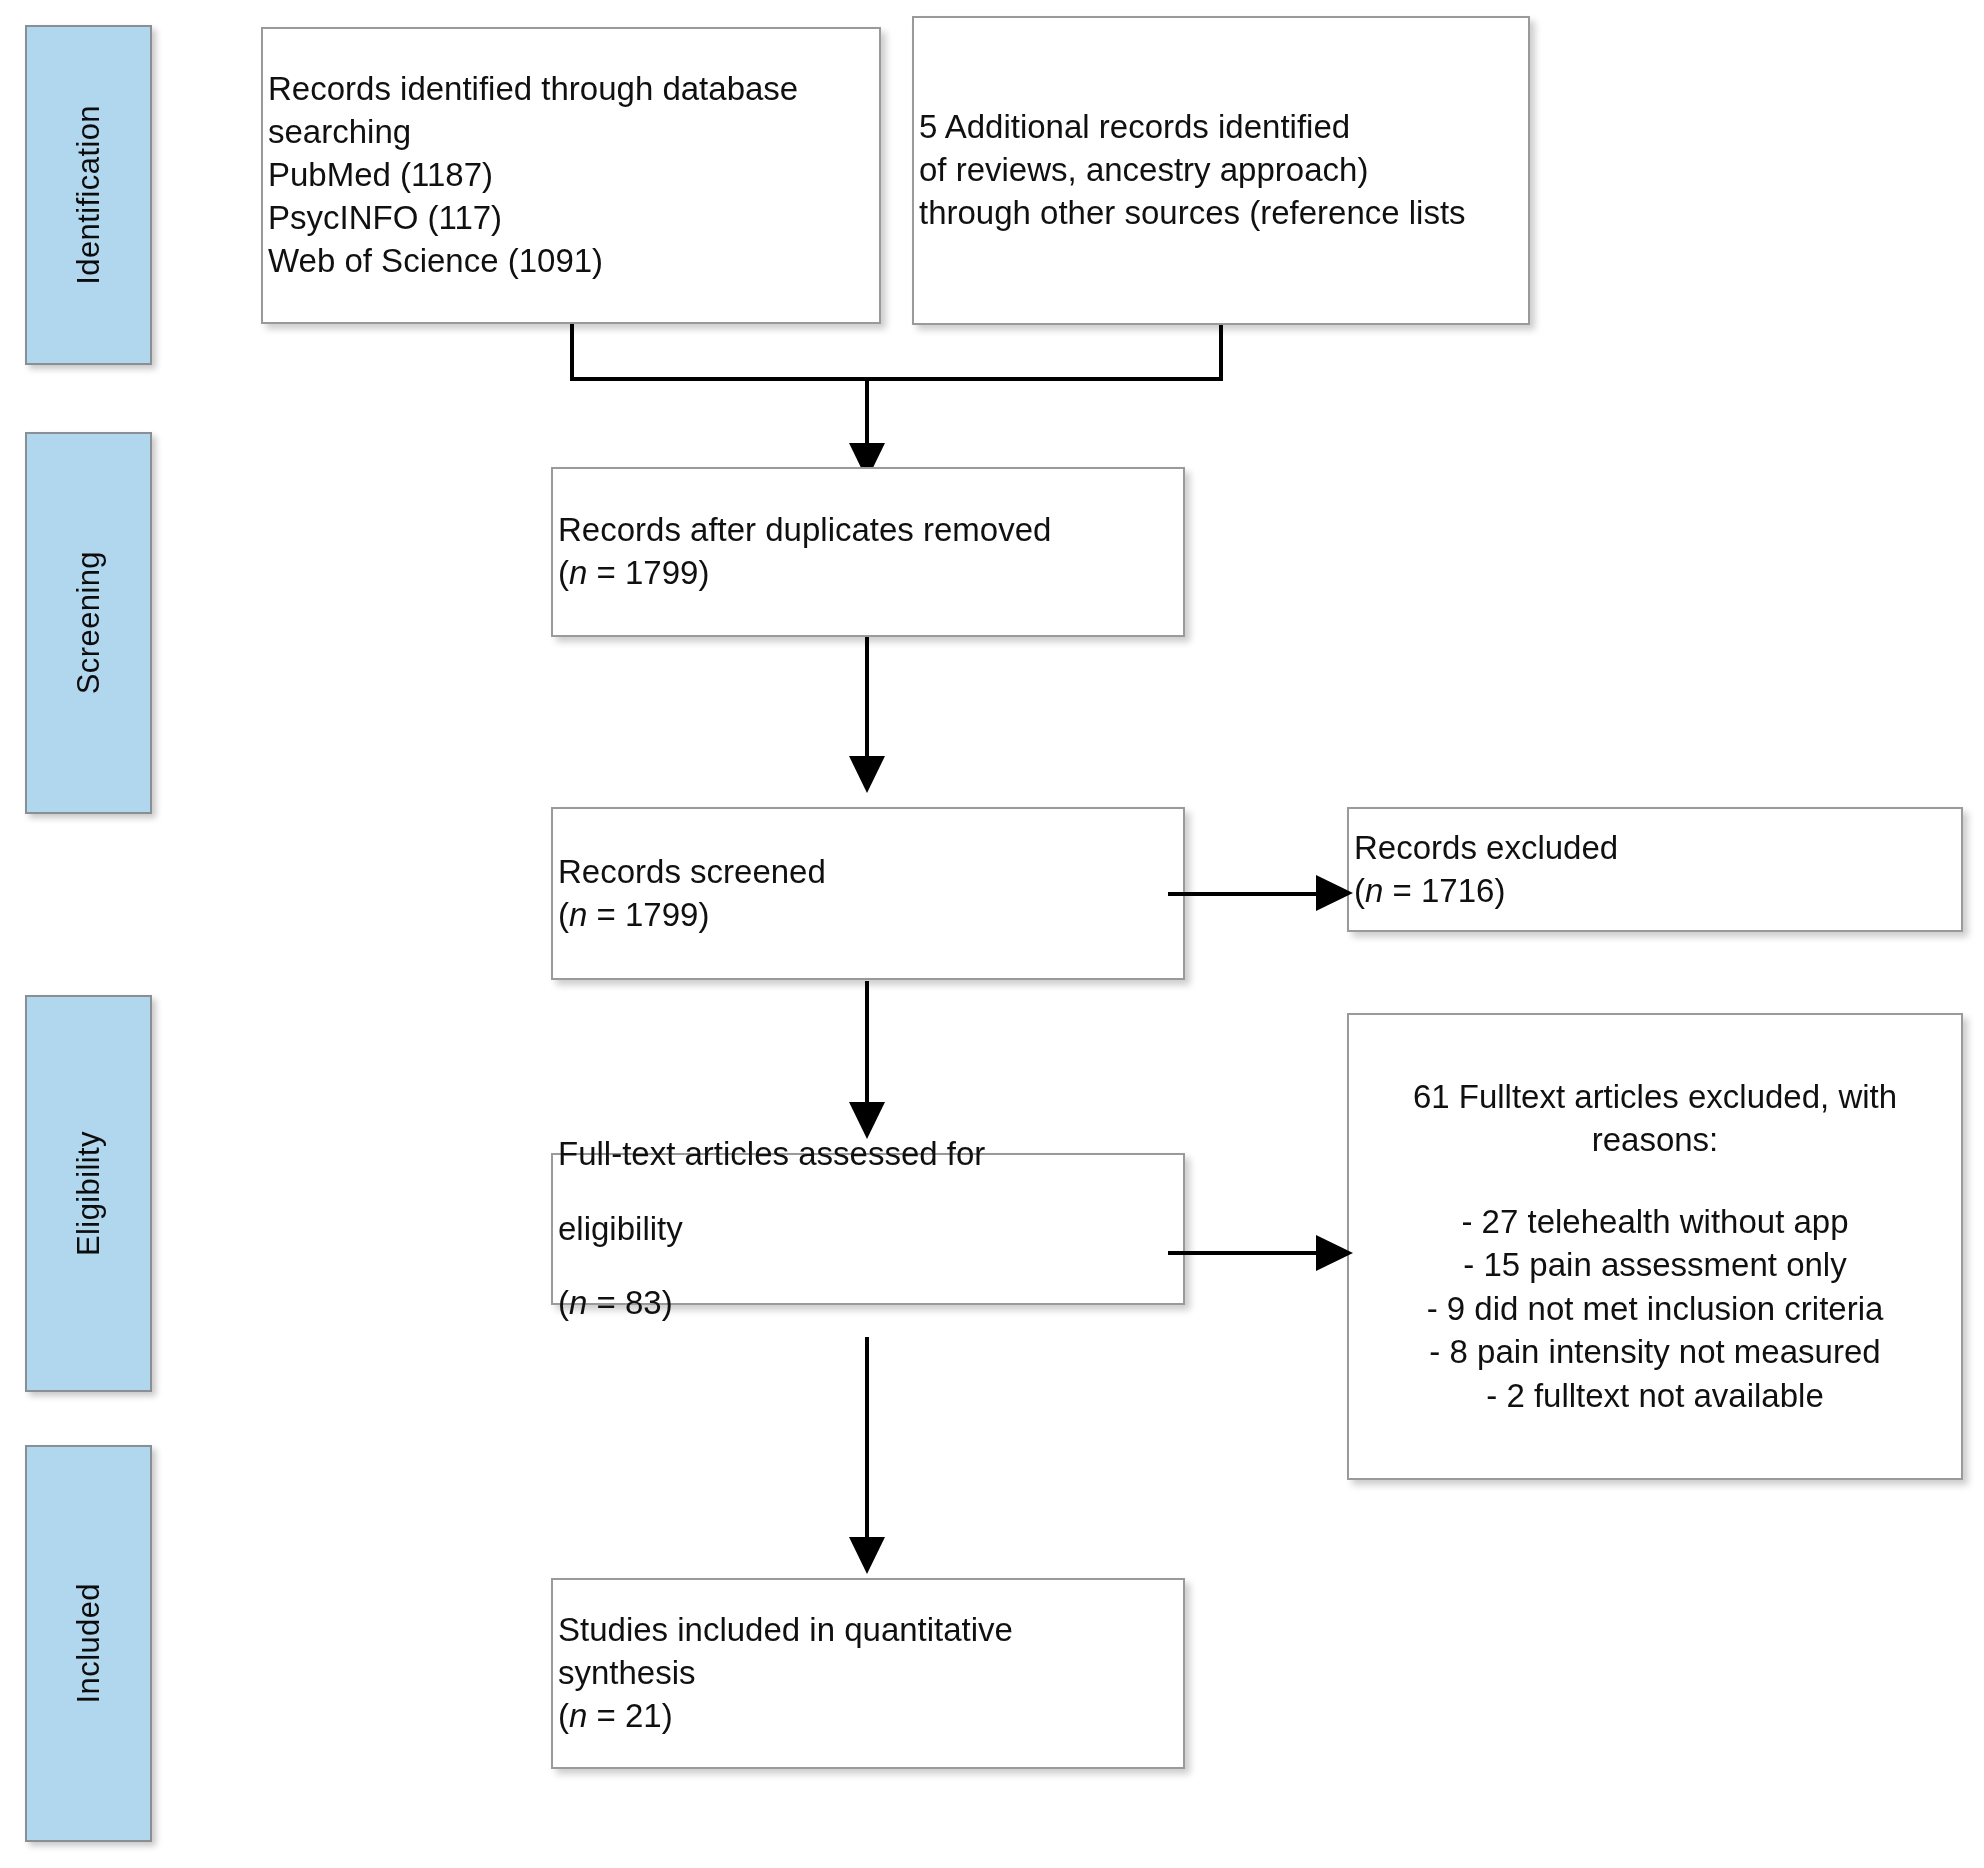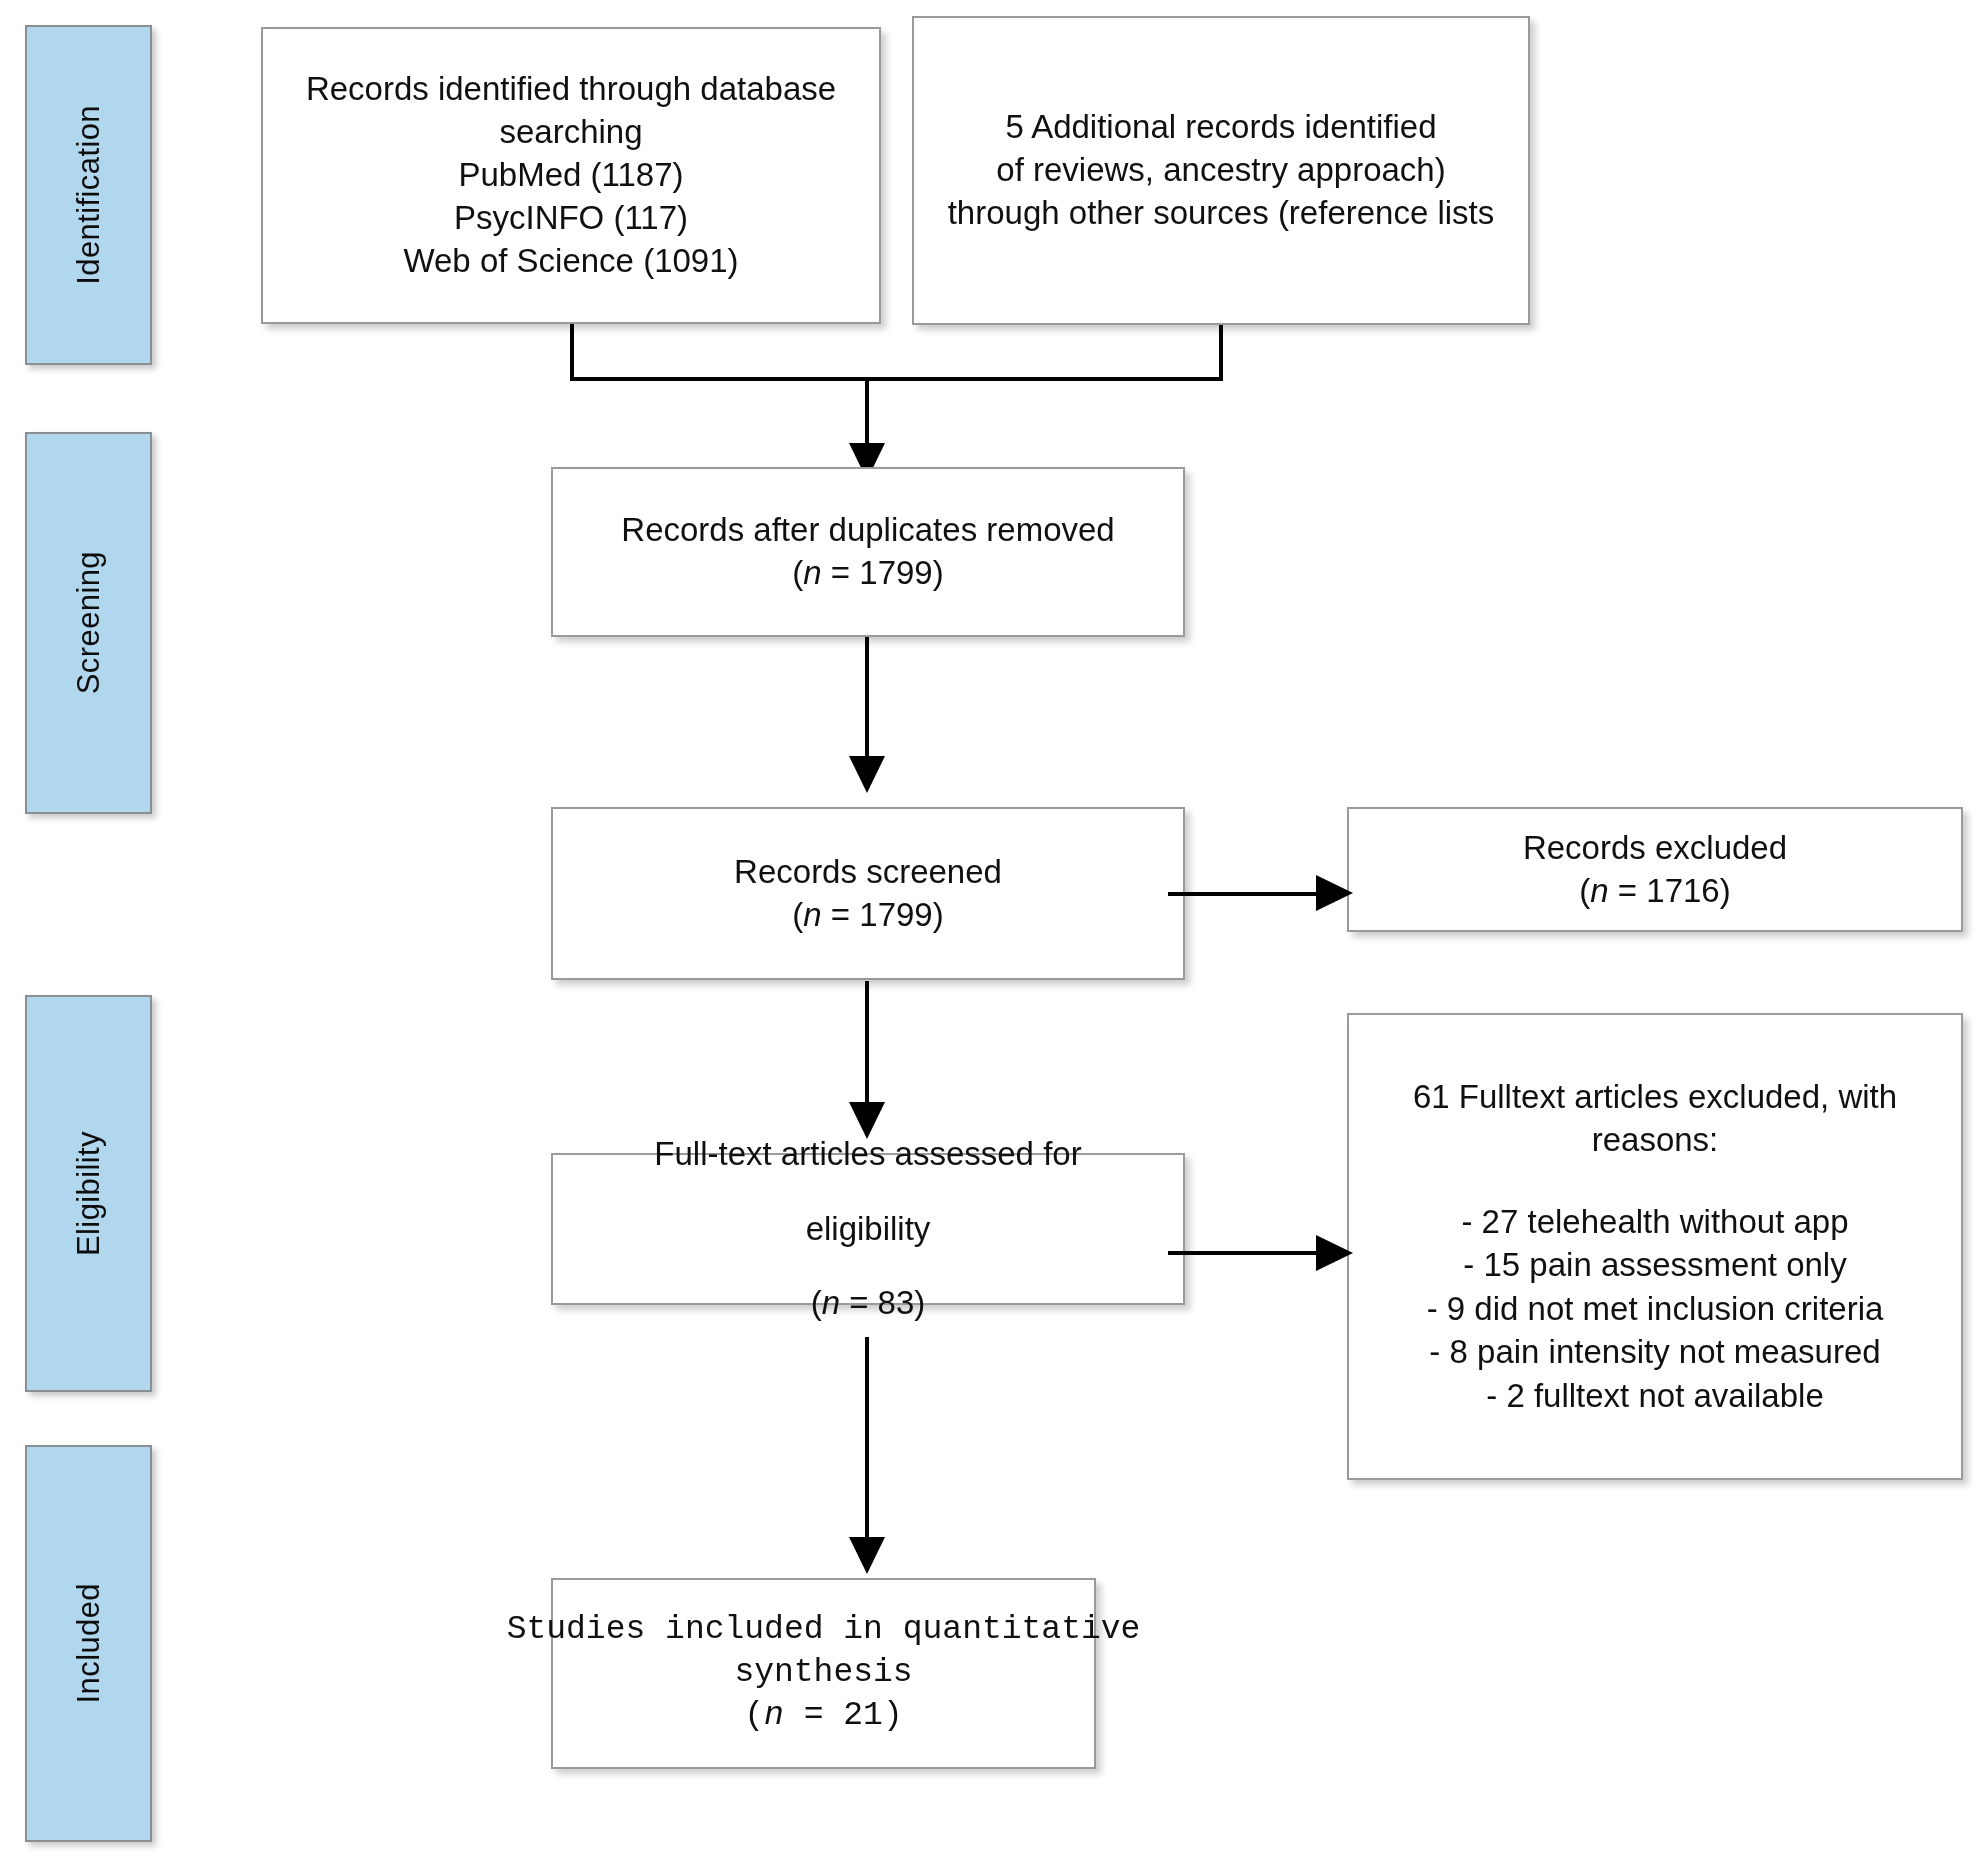--- a/index.html
+++ b/index.html
@@ -41,23 +41,23 @@
 
   
   .flow-box {
     position: absolute;
     background: #ffffff;
     border: 2.1px solid #9a9a9a;
     box-sizing: border-box;
     box-shadow: 5px 5px 7px rgba(0,0,0,0.20);
     display: flex;
     flex-direction: column;
-    align-items: center;
+    align-items: flex-start;
     justify-content: center;
-    padding: 7px 18px;
+    padding: 7px 5px;
   }
   .flow-box.left-align-body {
     align-items: stretch;
   }
   .box-line {
     font-size: 33px;
     line-height: 1.30;
     color: #101010;
     text-align: center;
     white-space: nowrap;
@@ -192,20 +192,20 @@
     <div class="reason-item">- 8 pain intensity not measured</div>
     <div class="reason-item">- 2 fulltext not available</div>
   </div>
 
   <div class="hline" style="left:1168px; top:1251px; width:156px;"></div>
   <div class="arrow-right" style="left:1316px; top:1235px;"></div>
 
   <div class="vline" style="left:865px; top:1337px; height:205px;"></div>
   <div class="arrow-down" style="left:849px; top:1537px;"></div>
 
-  <div class="flow-box" style="left:551px; top:1578px; width:545px; height:191px;font-family:Liberation Mono, monospace;">
+  <div class="flow-box" style="left:551px; top:1578px; width:634px; height:191px;">
     <div class="box-line">Studies included in quantitative</div>
     <div class="box-line">synthesis</div>
     <div class="box-line n-line"><span>(</span><span class="ital">n</span><span> = 21)</span></div>
   </div>
 
 </div>
 
 
 </body></html>

